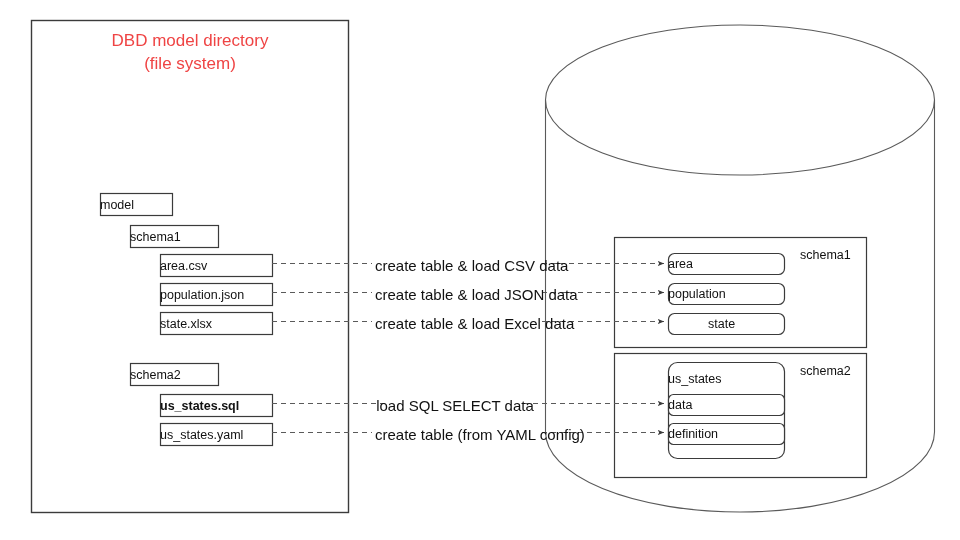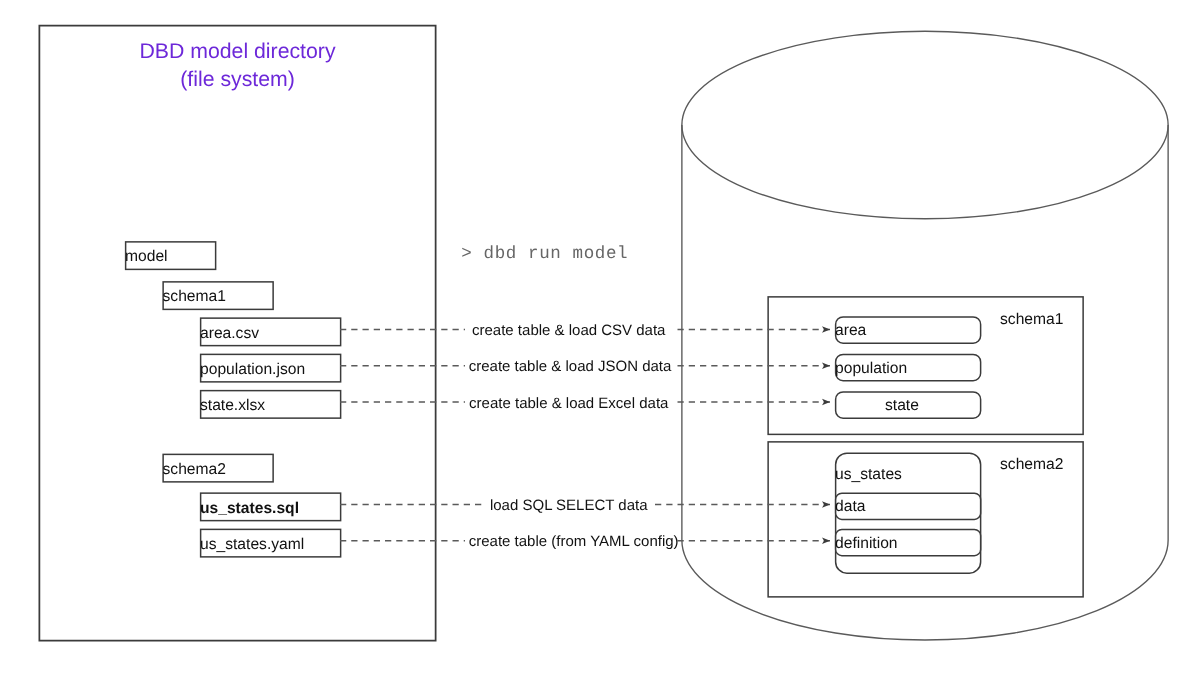--- a/index.html
+++ b/index.html
@@ -18,21 +18,21 @@
   svg.layer {
     position: absolute;
     left: 0;
     top: 0;
     width: 960px;
     height: 540px;
     pointer-events: none;
   }
   .lbl {
     position: absolute;
-    color: #6d28d9;
+    color: #ef4444;
     font-family: "Liberation Sans", sans-serif;
     white-space: nowrap;
     line-height: 1.22;
   }
   .panel-title {
     font-size: 17px;
     text-align: center;
     width: 318px;
     left: 31px;
     top: 30px;
@@ -52,21 +52,21 @@
     left: 369px;
     top: 195px;
     letter-spacing: 0.5px;
   }
   .boxlbl {
     font-size: 12.5px;
     text-align: left;
     color: #111111;
   }
   .edgelbl {
-    font-size: 12px;
+    font-size: 15px;
     color: #111111;
     text-align: center;
     white-space: nowrap;
   }
   .schemalbl {
     font-size: 12.5px;
     color: #111111;
   }
 </style>
 </head>
@@ -133,21 +133,20 @@
       <rect x="388" y="395" width="136" height="17"></rect>
       <rect x="372" y="424" width="168" height="17"></rect>
     </g>
   </svg>
 
   <div class="lbl panel-title">
     <span>DBD model directory</span><br>
     <span>(file system)</span>
   </div>
 
-  <div class="lbl cmd">&gt; dbd run model</div>
 
 
   <div class="lbl boxlbl" style="left:100px;top:198px;width:72px;">model</div>
   <div class="lbl boxlbl" style="left:130px;top:230px;width:88px;">schema1</div>
   <div class="lbl boxlbl" style="left:160px;top:259px;width:112px;">area.csv</div>
   <div class="lbl boxlbl" style="left:160px;top:288px;width:112px;">population.json</div>
   <div class="lbl boxlbl" style="left:160px;top:317px;width:112px;">state.xlsx</div>
   <div class="lbl boxlbl" style="left:130px;top:368px;width:88px;">schema2</div>
   <div class="lbl boxlbl" style="left:160px;top:399px;width:112px;font-weight:bold;">us_states.sql</div>
   <div class="lbl boxlbl" style="left:160px;top:428px;width:112px;">us_states.yaml</div>

